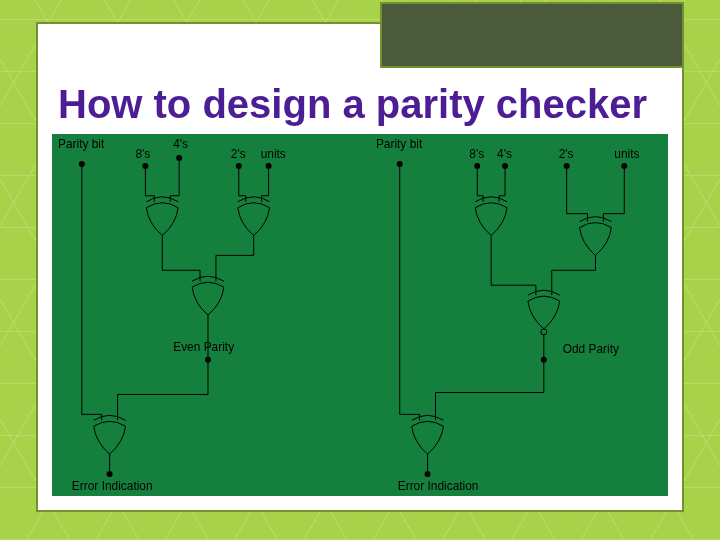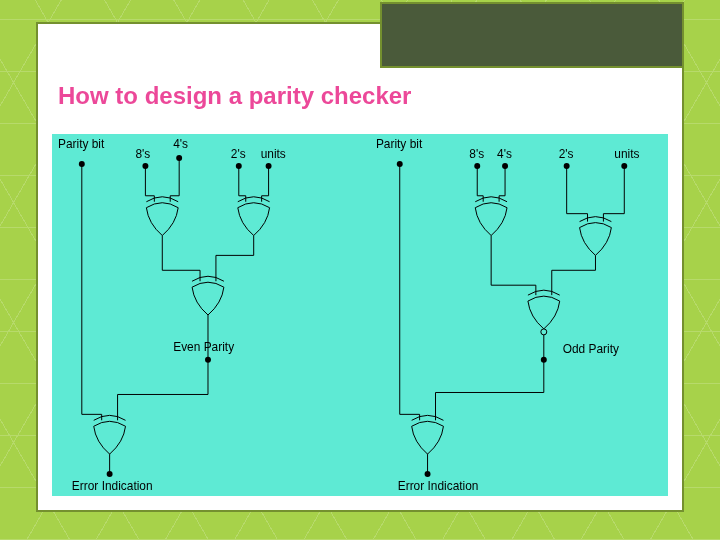--- a/index.html
+++ b/index.html
@@ -9,23 +9,23 @@
   
   .pattern{position:absolute;inset:0;opacity:.18;
     background-image:
       repeating-linear-gradient(60deg,#fff 0 1px,transparent 1px 60px),
       repeating-linear-gradient(-60deg,#fff 0 1px,transparent 1px 60px),
       repeating-linear-gradient(0deg,#fff 0 1px,transparent 1px 52px)}
   
   .card{position:absolute;left:36px;top:22px;right:36px;bottom:28px;background:#fff;border:2px solid #74902f}
   
   .hdrblock{position:absolute;right:-2px;top:-22px;width:300px;height:62px;background:#4a5a3a;border:2px solid #74902f}
-  .title{position:absolute;left:20px;top:58px;font-size:24px;font-weight:700;color:#ec4899}
+  .title{position:absolute;left:20px;top:58px;font-size:40px;font-weight:700;color:#4c1d95}
   
-  .diagram{position:absolute;left:14px;right:14px;top:110px;bottom:14px;background:#5eead4}
+  .diagram{position:absolute;left:14px;right:14px;top:110px;bottom:14px;background:#15803d}
   .diagram text{font-family:Arial;font-size:12px;fill:#000}
   .wire{stroke:#000;stroke-width:1;fill:none}
   .node{fill:#000}
 </style>
 </head>
 <body>
 
 <div class="slide">
   <div class="frame">
     <div class="pattern"></div>

